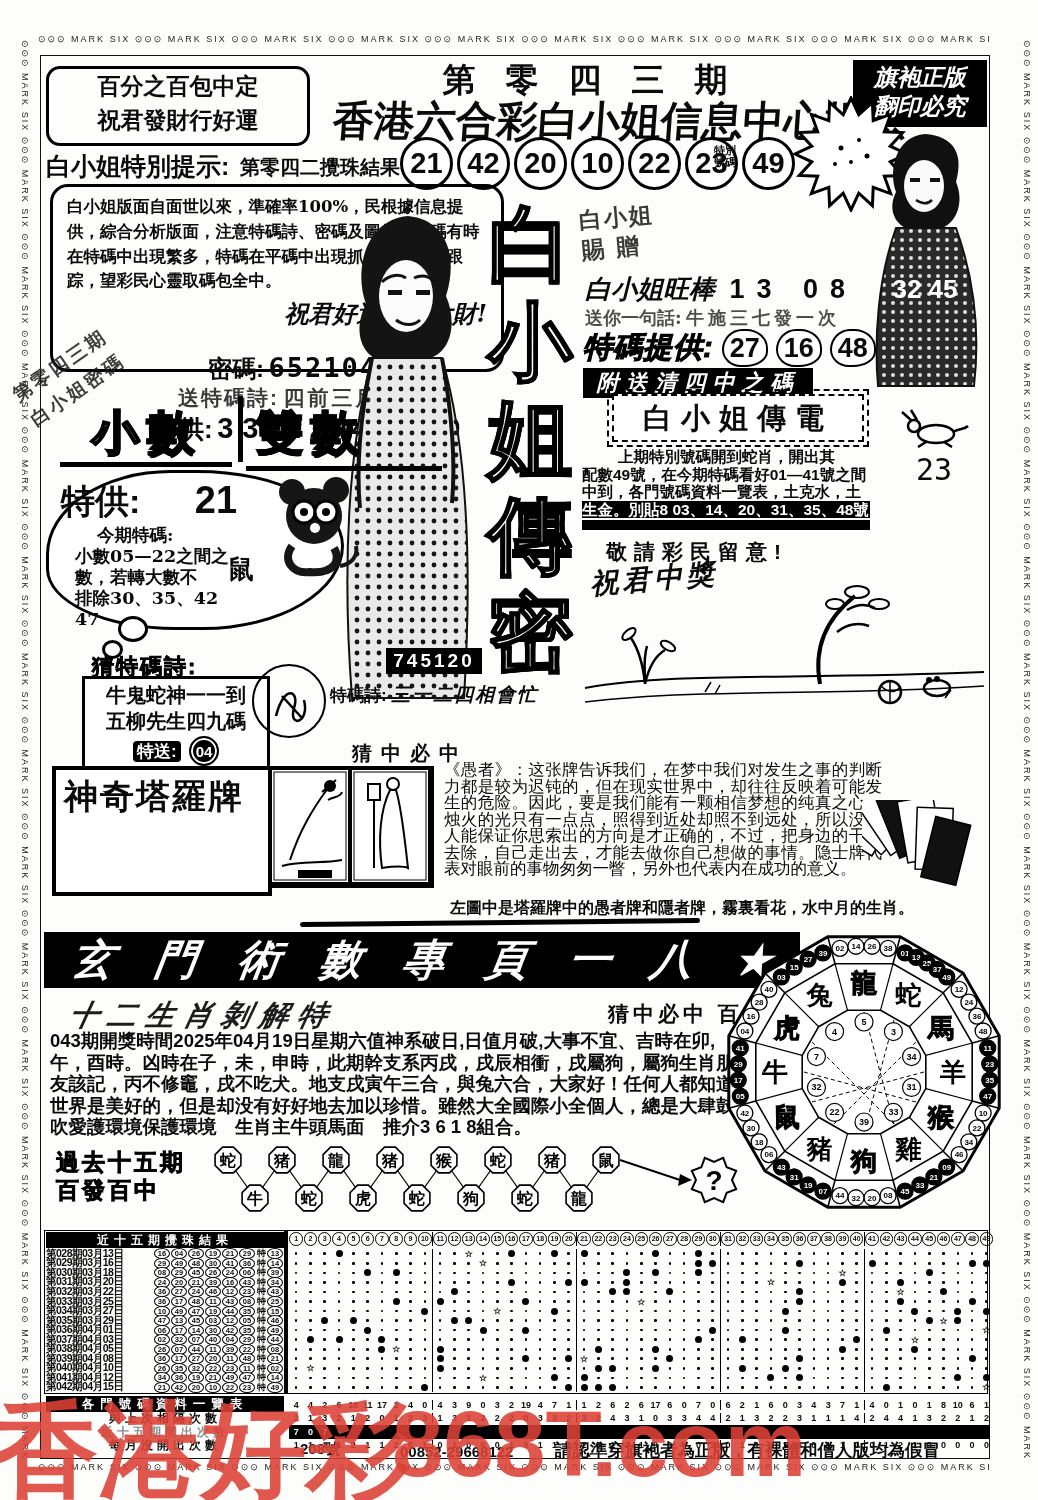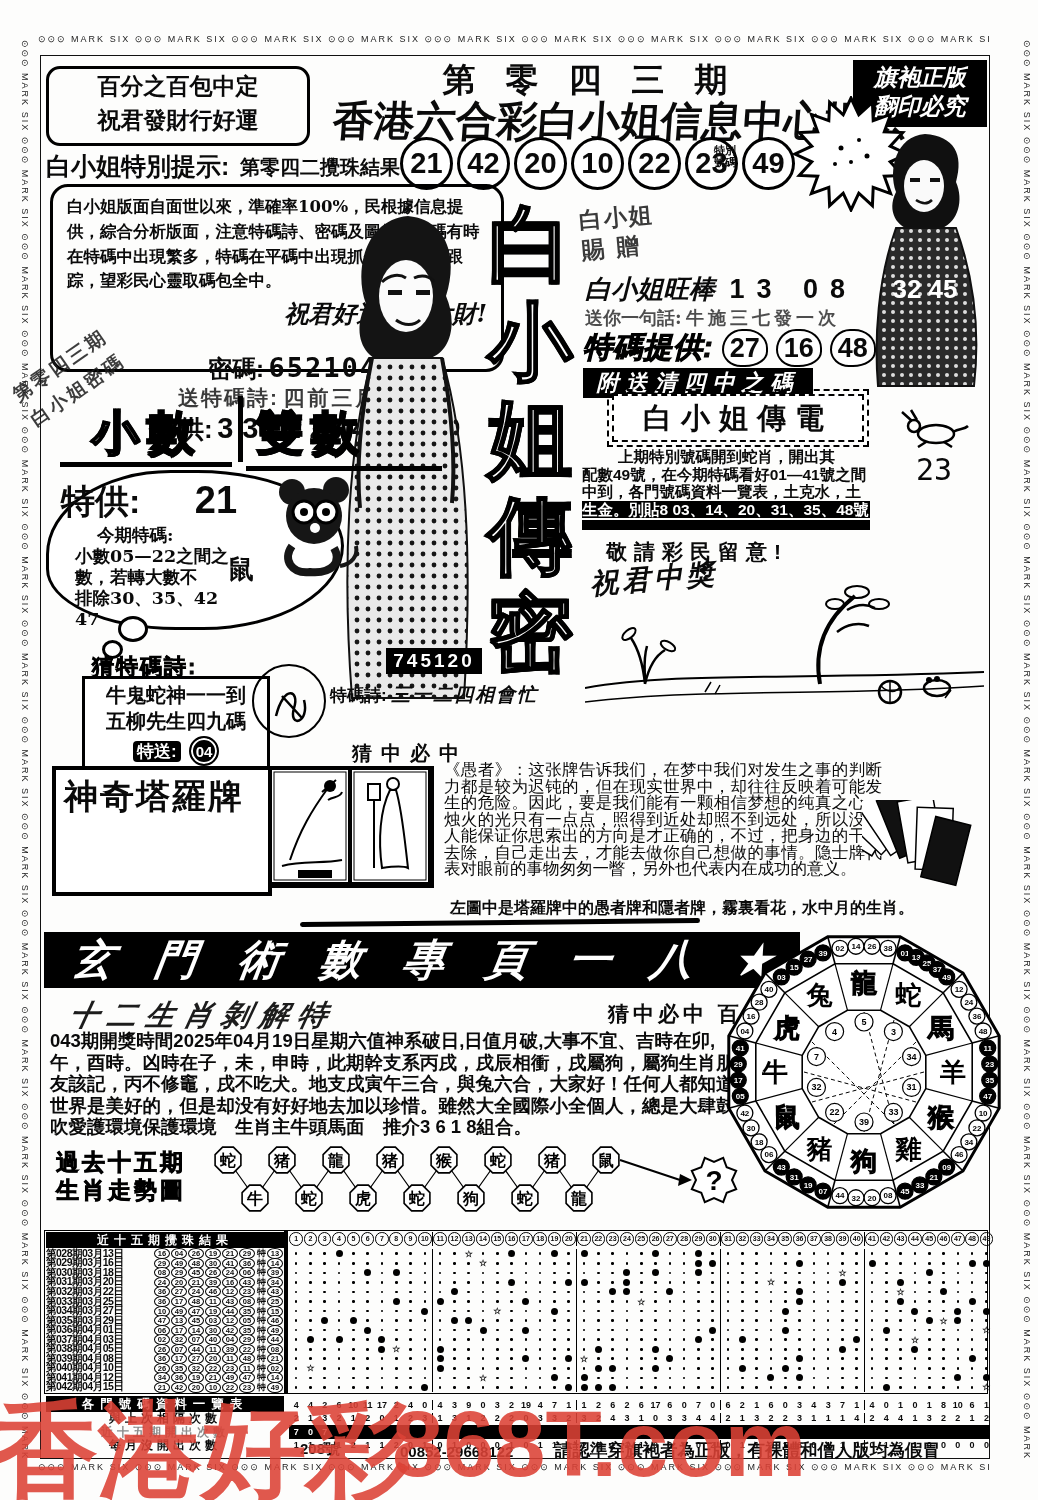--- a/index.html
+++ b/index.html
@@ -537,21 +537,21 @@
       <circle cx="98.44717418524232" cy="161.45084971874738" r="9" fill="#fff" stroke="#000" stroke-width="1.2"></circle>
       <text x="98.44717418524232" y="164.45084971874738" text-anchor="middle" font-size="9" font-weight="bold">32</text>
       <circle cx="98.44717418524232" cy="130.54915028125262" r="9" fill="#fff" stroke="#000" stroke-width="1.2"></circle>
       <text x="98.44717418524232" y="133.54915028125262" text-anchor="middle" font-size="9" font-weight="bold">7</text>
       <circle cx="116.61073738537634" cy="105.54915028125264" r="9" fill="#fff" stroke="#000" stroke-width="1.2"></circle>
       <text x="116.61073738537634" y="108.54915028125264" text-anchor="middle" font-size="9" font-weight="bold">4</text>
     </svg>
 
   <div class="abs" style="left:56px;top:1148px;font-size:23px;font-weight:900;letter-spacing:3px;line-height:28px;-webkit-text-stroke:.8px #000;">
     <div>過去十五期</div>
-    <div>生肖走勢圖</div>
+    <div>百發百中</div>
   </div>
   <svg class="abs" id="trend-svg" style="left:212px;top:1140px;" width="530" height="78" viewBox="0 0 530 78">
       <polyline points="16,20 43,58 70,20 97,58 124,20 151,58 178,20 205,58 232,20 259,58 286,20 313,58 340,20 367,58 394,20" fill="none" stroke="#000" stroke-width="1.2"></polyline>
       <polygon points="28.9,25.4 21.4,32.9 10.6,32.9 3.1,25.4 3.1,14.6 10.6,7.1 21.4,7.1 28.9,14.6" fill="#fff" stroke="#000" stroke-width="1.6"></polygon>
       <text x="16" y="26" text-anchor="middle" font-size="16" font-weight="bold" fill="#000">蛇</text>
       <polygon points="55.9,63.4 48.4,70.9 37.6,70.9 30.1,63.4 30.1,52.6 37.6,45.1 48.4,45.1 55.9,52.6" fill="#fff" stroke="#000" stroke-width="1.6"></polygon>
       <text x="43" y="64" text-anchor="middle" font-size="16" font-weight="bold" fill="#000">牛</text>
       <polygon points="82.9,25.4 75.4,32.9 64.6,32.9 57.1,25.4 57.1,14.6 64.6,7.1 75.4,7.1 82.9,14.6" fill="#fff" stroke="#000" stroke-width="1.6"></polygon>
       <text x="70" y="26" text-anchor="middle" font-size="16" font-weight="bold" fill="#000">猪</text>
       <polygon points="109.9,63.4 102.4,70.9 91.6,70.9 84.1,63.4 84.1,52.6 91.6,45.1 102.4,45.1 109.9,52.6" fill="#fff" stroke="#000" stroke-width="1.6"></polygon>

